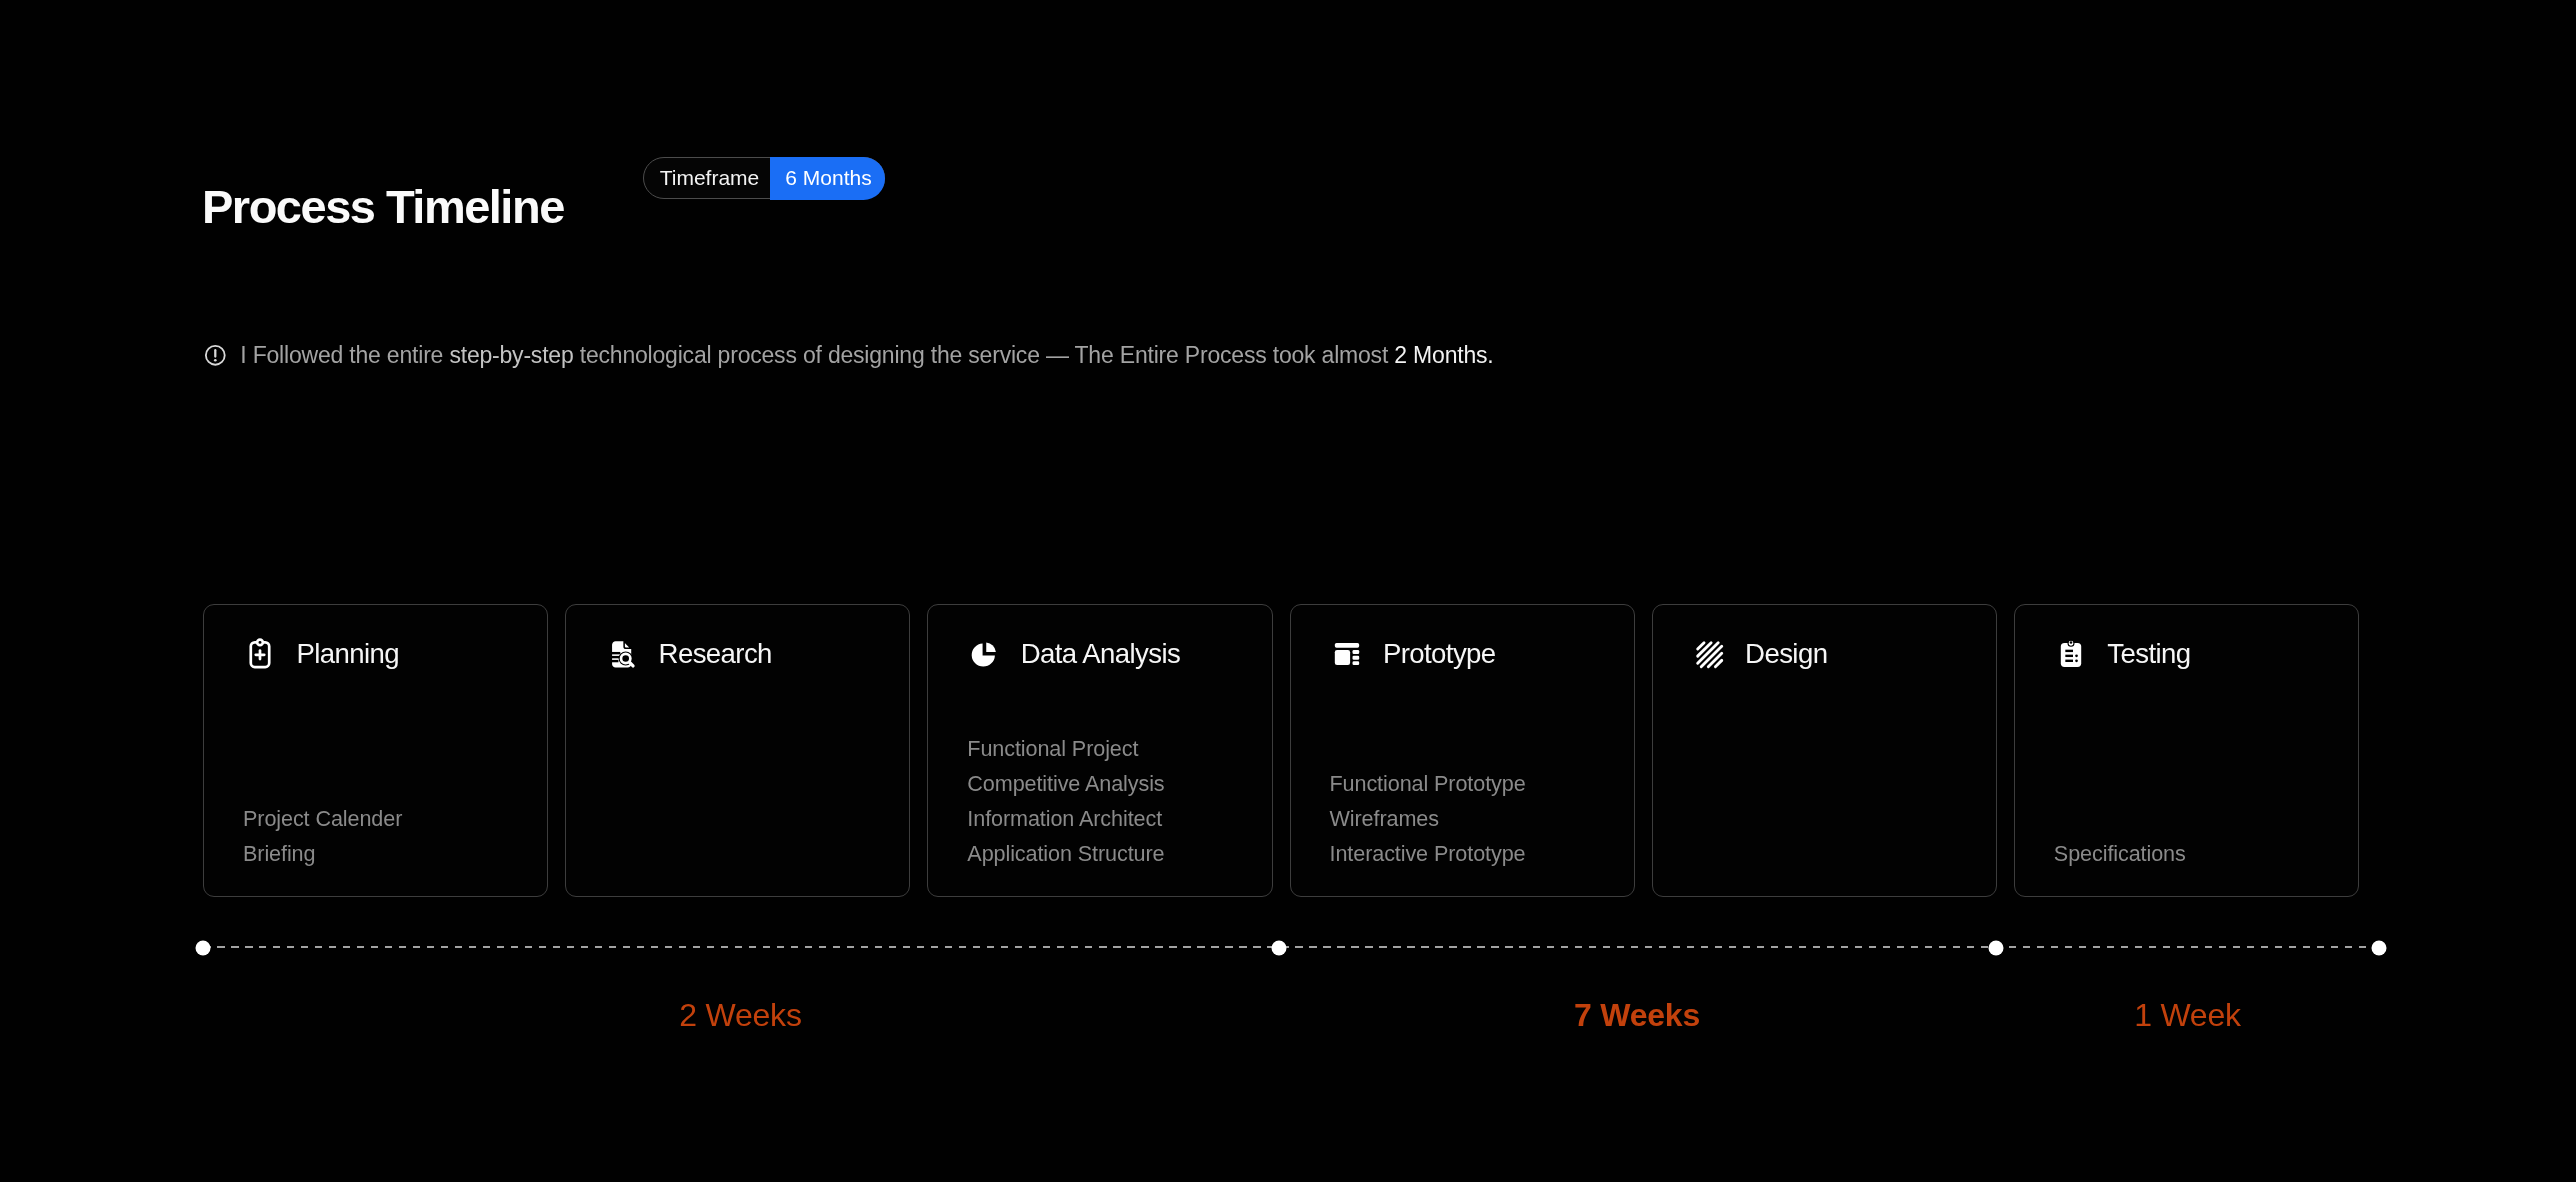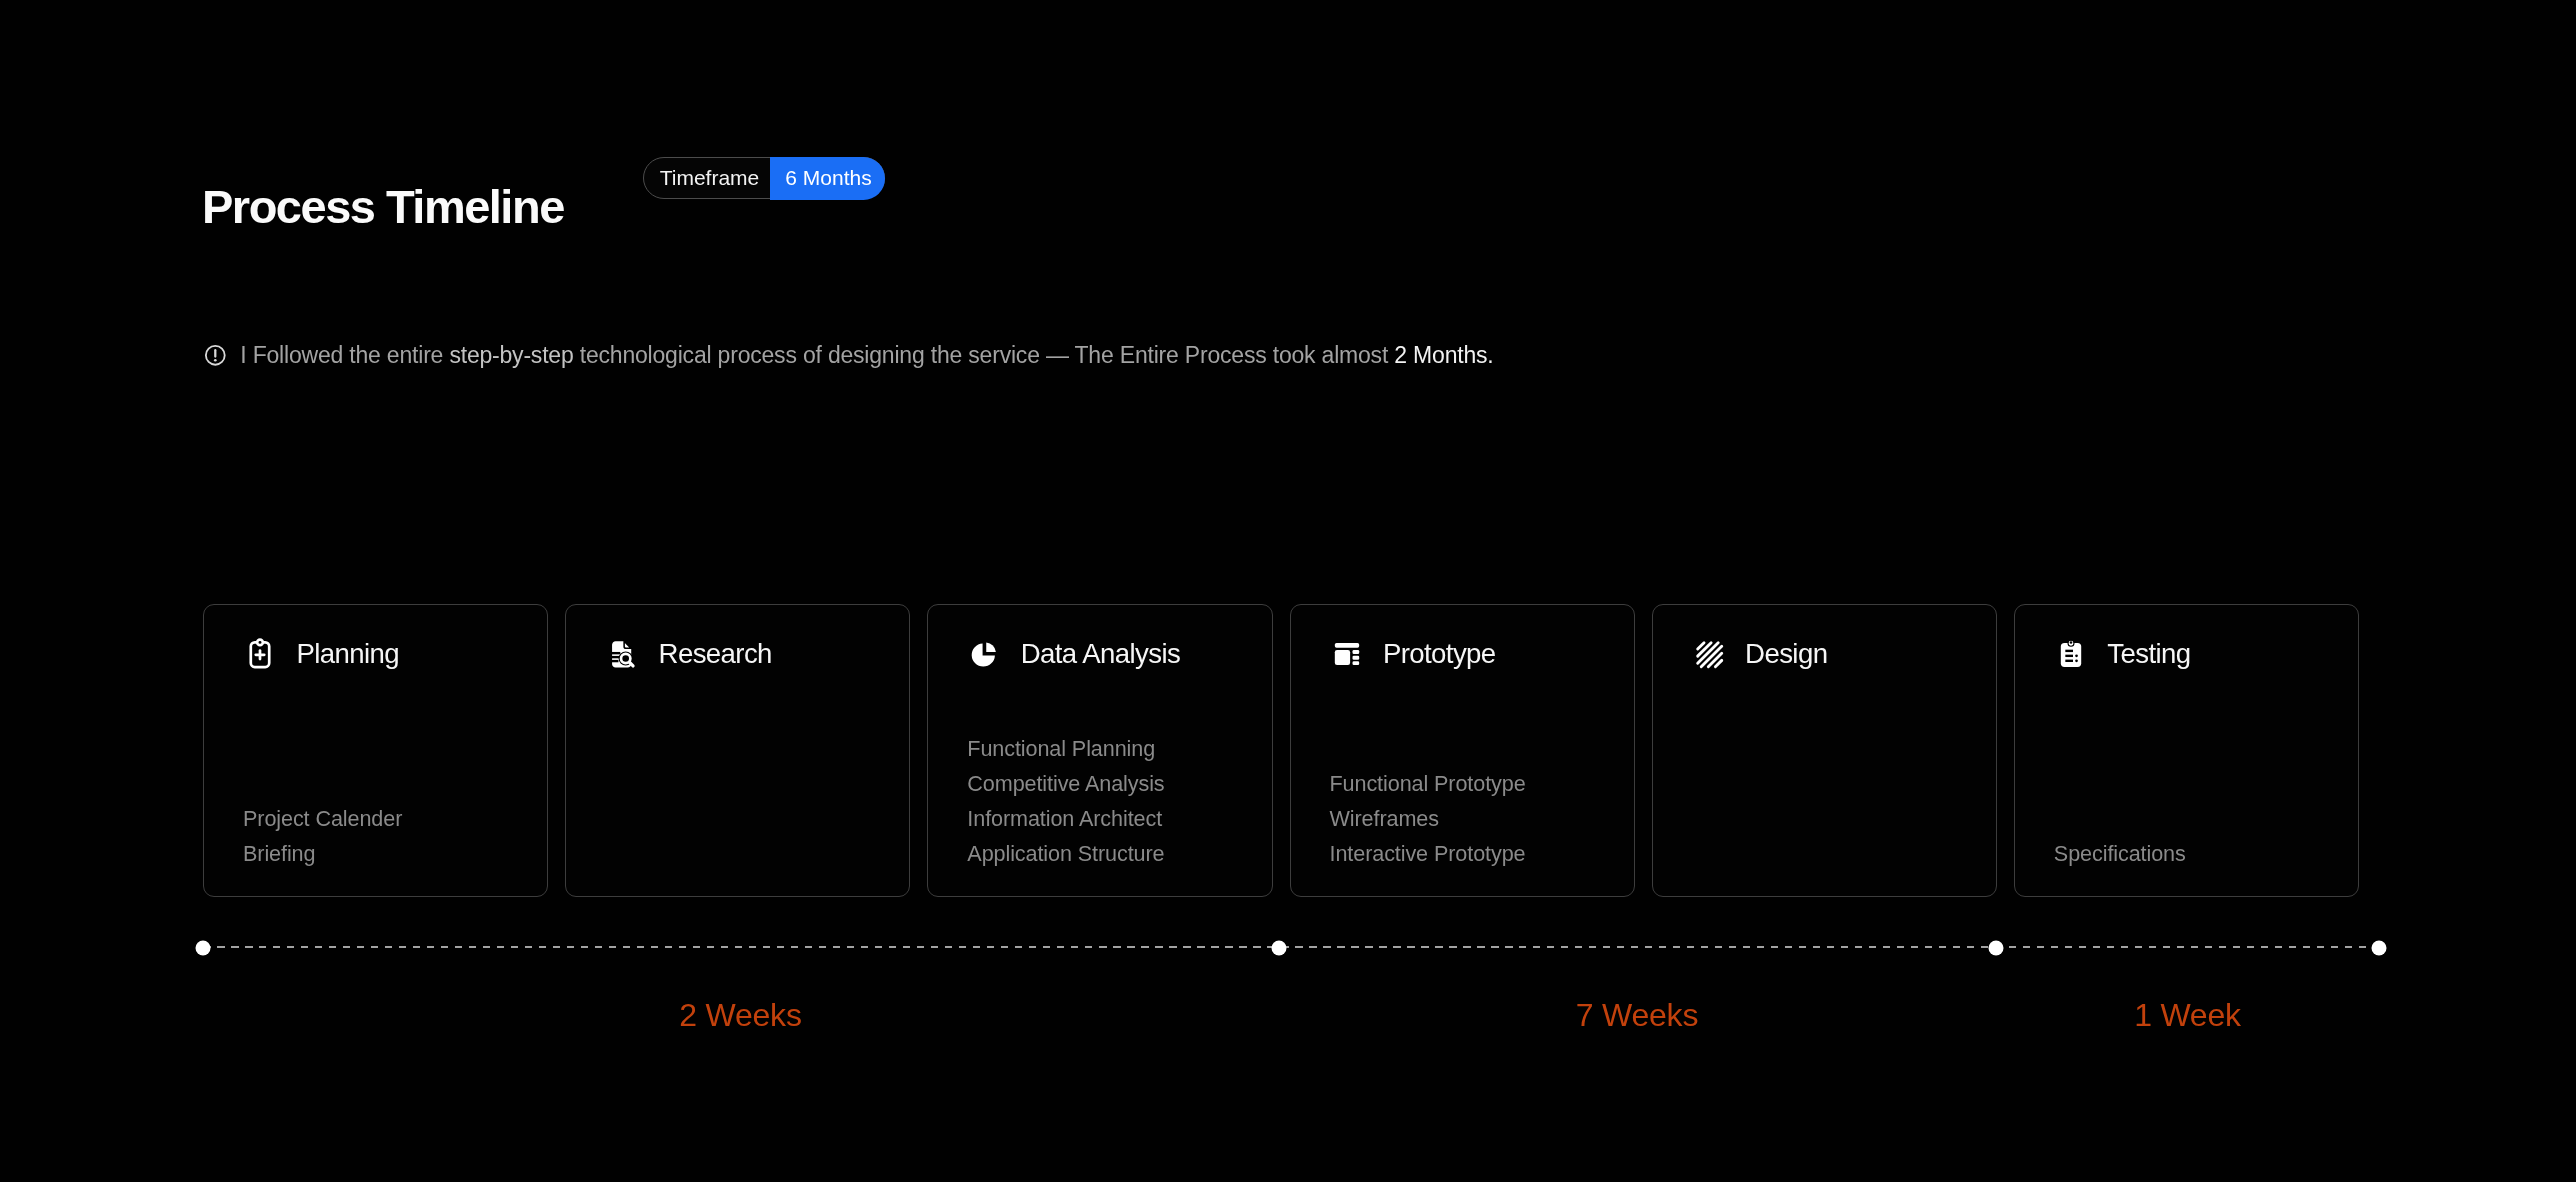--- a/index.html
+++ b/index.html
@@ -140,21 +140,21 @@
     <div class="card-header">
       <span class="card-icon">
           <svg viewBox="0 0 24 24" fill="#fff">
             <path d="M11 4.5A8.2 8.2 0 1 0 19.7 13L11 13Z"></path>
             <path d="M13.6 3.8a7.6 7.6 0 0 1 6.8 6.8L13.6 10.6Z"></path>
           </svg>
         </span>
       <span class="card-title">Data Analysis</span>
     </div>
     <div class="card-items">
-        <div class="card-item">Functional Planning</div>
+        <div class="card-item">Functional Project</div>
         <div class="card-item">Competitive Analysis</div>
         <div class="card-item">Information Architect</div>
         <div class="card-item">Application Structure</div>
       </div>
   </div>
     <div class="card">
     <div class="card-header">
       <span class="card-icon">
           <svg viewBox="0 0 24 24" fill="#fff">
             <rect x="3.4" y="4.2" width="17.2" height="3.4" rx="1.2"></rect>
@@ -211,16 +211,16 @@
 
 <div class="timeline-track">
   <div class="dash-line"></div>
 <div class="timeline-dot" style="left: 0%;"></div>
     <div class="timeline-dot" style="left: 49.45%;"></div>
     <div class="timeline-dot" style="left: 82.4%;"></div>
     <div class="timeline-dot" style="left: 100%;"></div>
   </div>
 <div class="timeline-labels">
     <div class="week-label" style="left: 24.7%;">2 Weeks</div>
-    <div class="week-label" style="left: 65.9%;">7 Weeks</div>
+    <div class="week-label" style="left: 65.9%; font-weight: bold;">7 Weeks</div>
     <div class="week-label" style="left: 91.2%;">1 Week</div>
   </div>
 
 
 </body></html>

